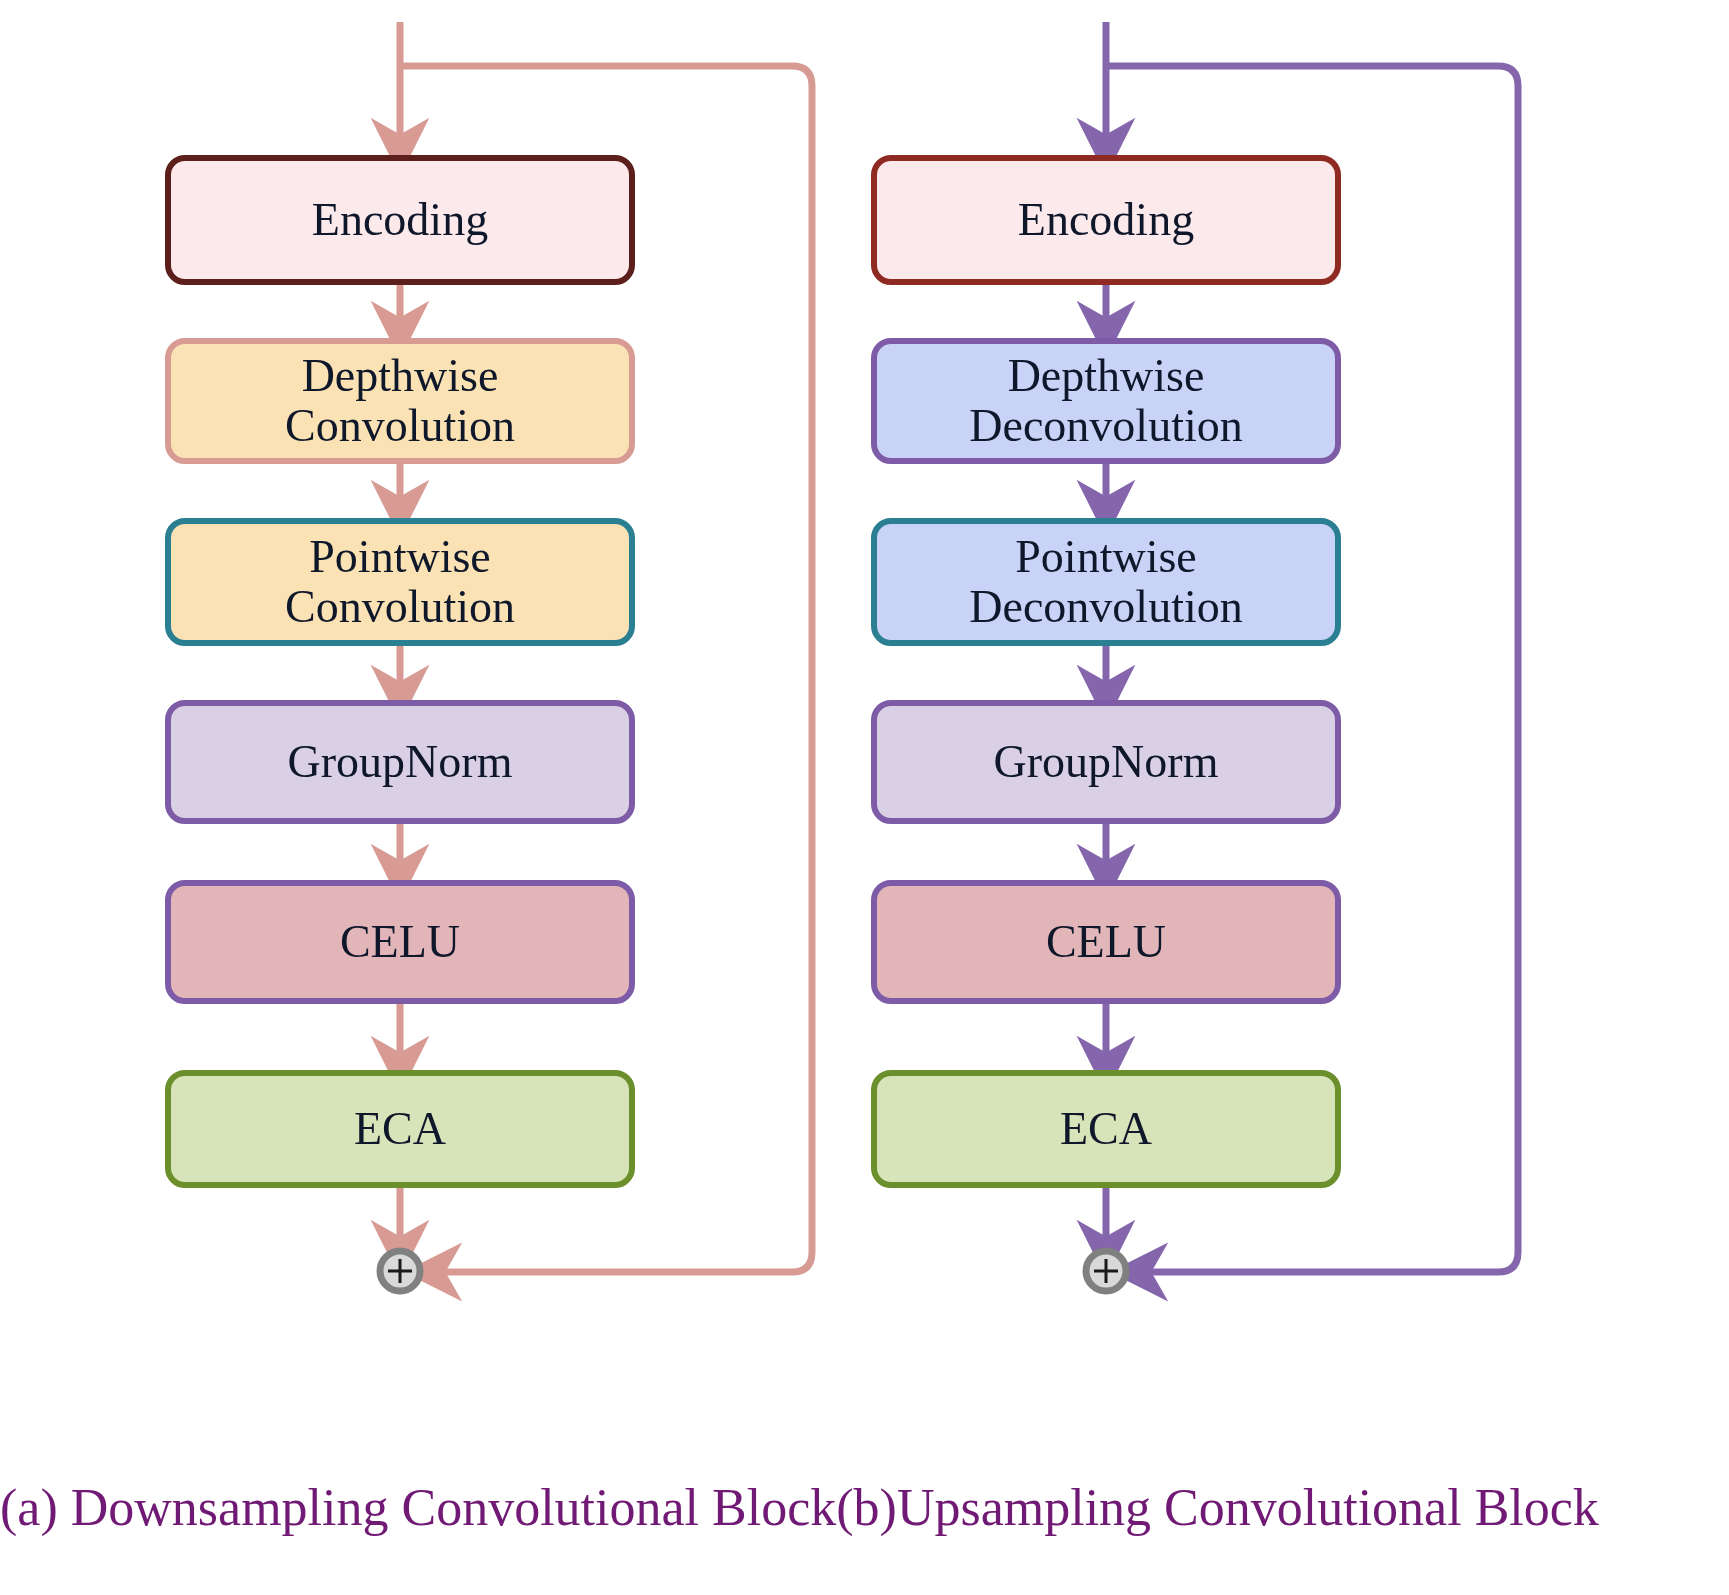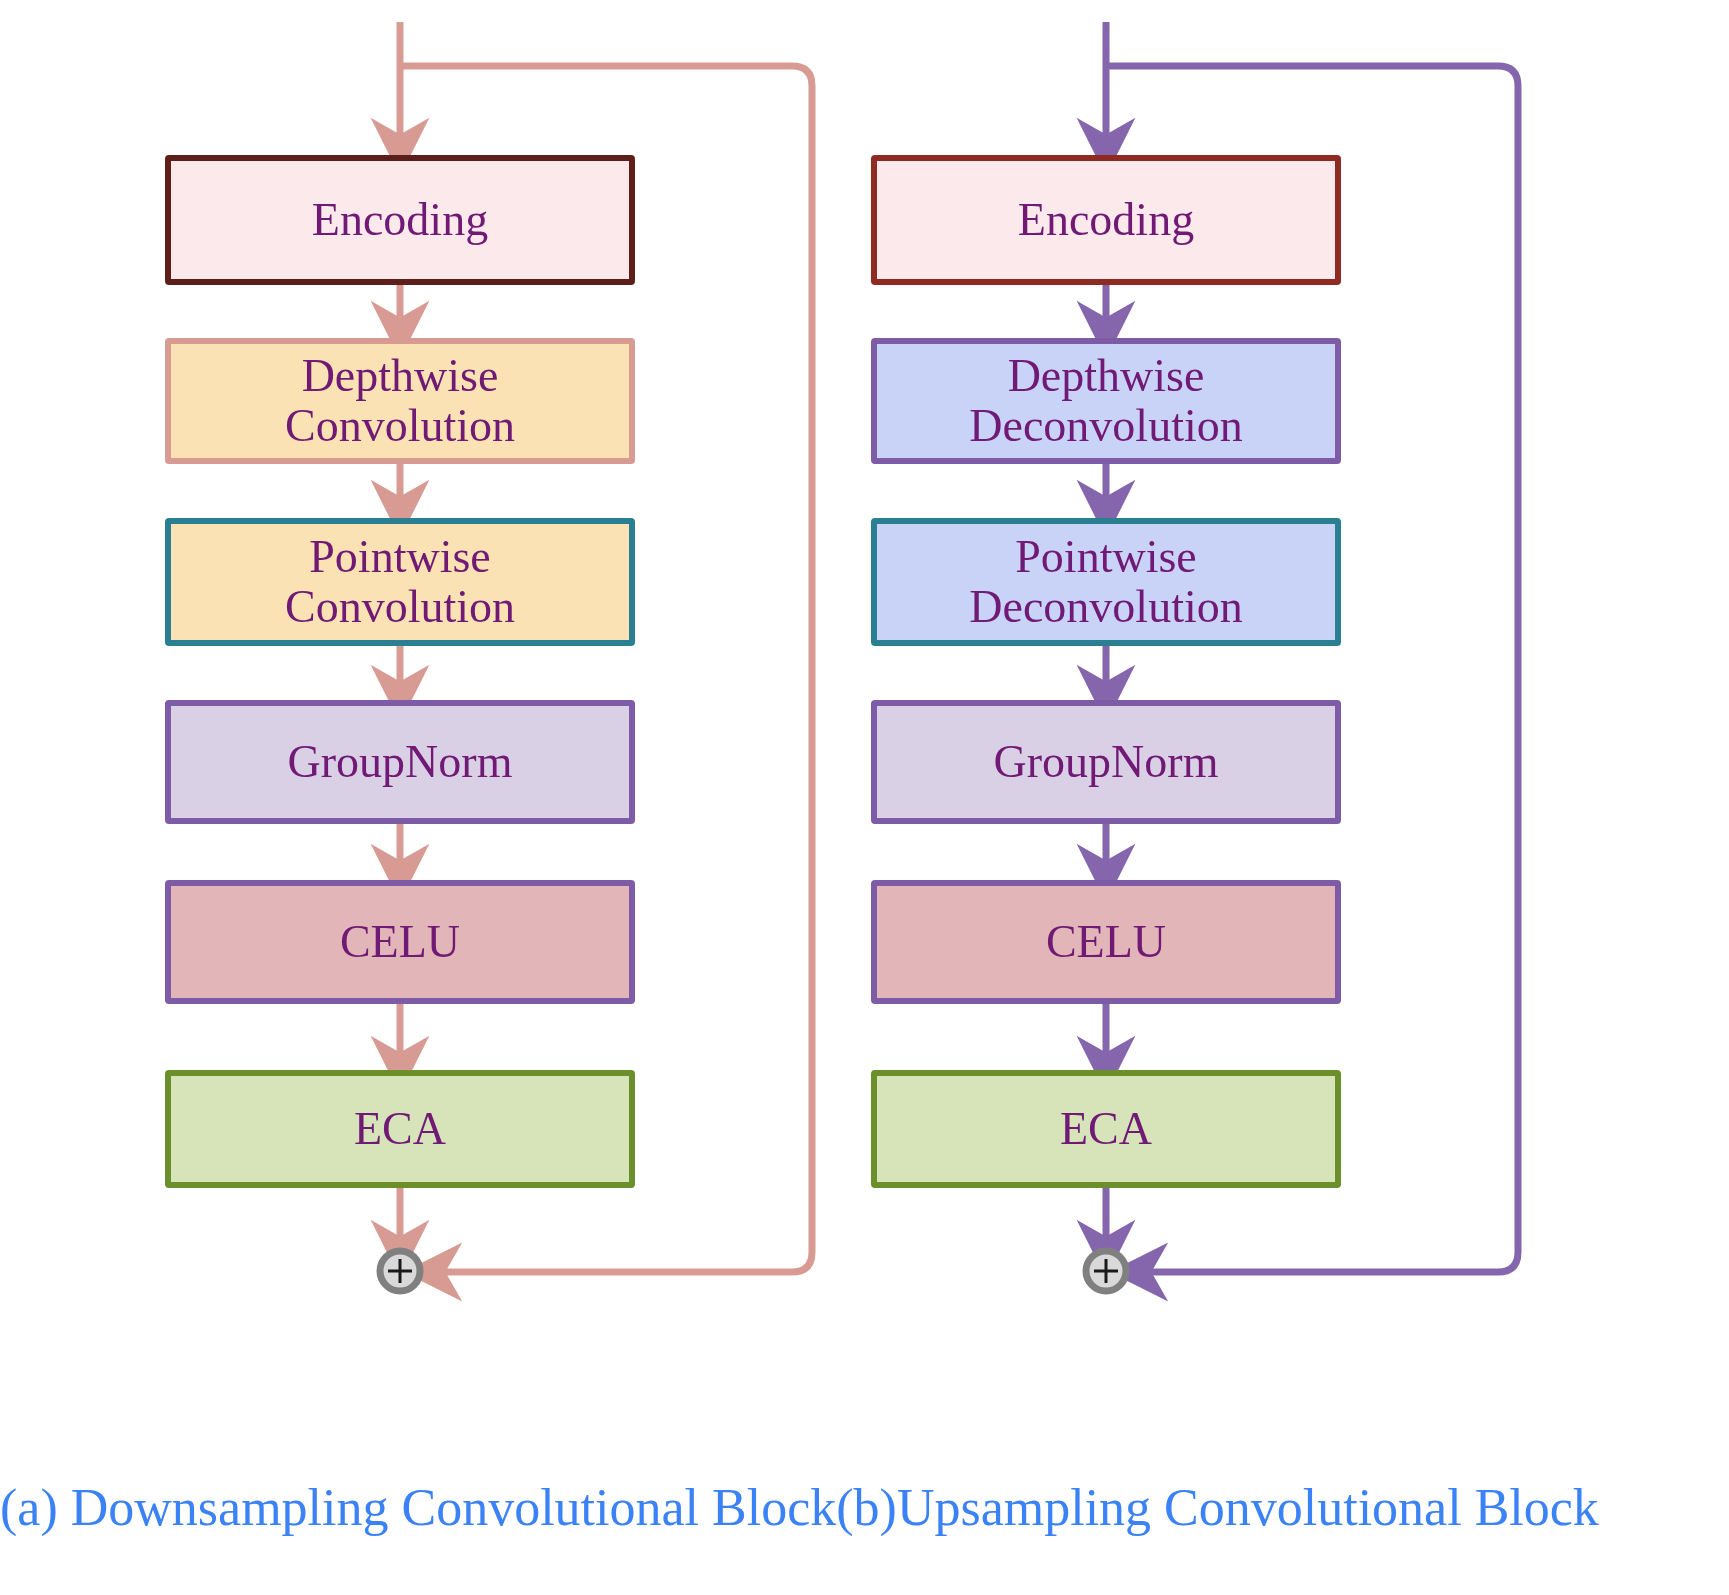--- a/index.html
+++ b/index.html
@@ -22,43 +22,43 @@
     left: 0;
     top: 0;
     width: 1729px;
     height: 1595px;
   }
   .node-box {
     position: absolute;
     box-sizing: border-box;
     border-style: solid;
     border-width: 6px;
-    border-radius: 4px;
+    border-radius: 20px;
     display: flex;
     align-items: center;
     justify-content: center;
     text-align: center;
-    color: #701a75;
+    color: #0f172a;
     font-size: 46px;
     line-height: 1.08;
     font-family: "Liberation Serif", "DejaVu Serif", serif;
   }
   .node-label {
     display: block;
     white-space: pre-line;
     padding: 0 6px;
   }
   .caption {
     position: absolute;
     left: 0;
     top: 1478px;
     width: 1588px;
     text-align: center;
     font-size: 52px;
-    color: #3b82f6;
+    color: #701a75;
     font-family: "Liberation Serif", "DejaVu Serif", serif;
     white-space: nowrap;
   }
   .caption span { display: inline; }
   .cap-gap { display: inline-block; width: 14px; }
 </style>
 </head>
 <body>
 
 <div id="page">

